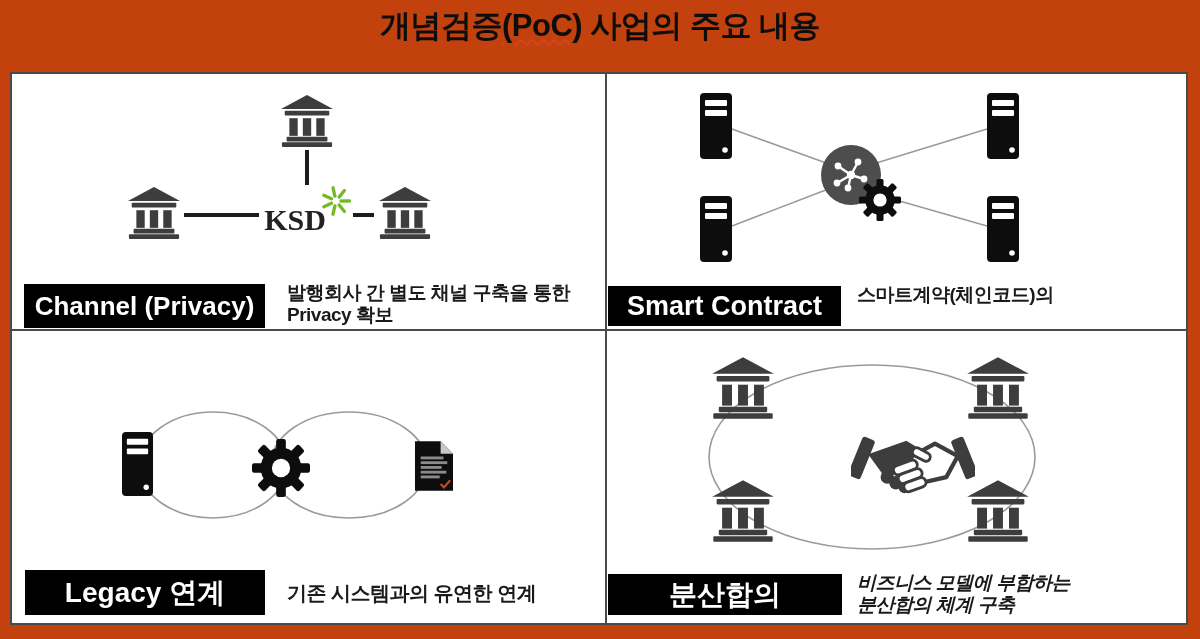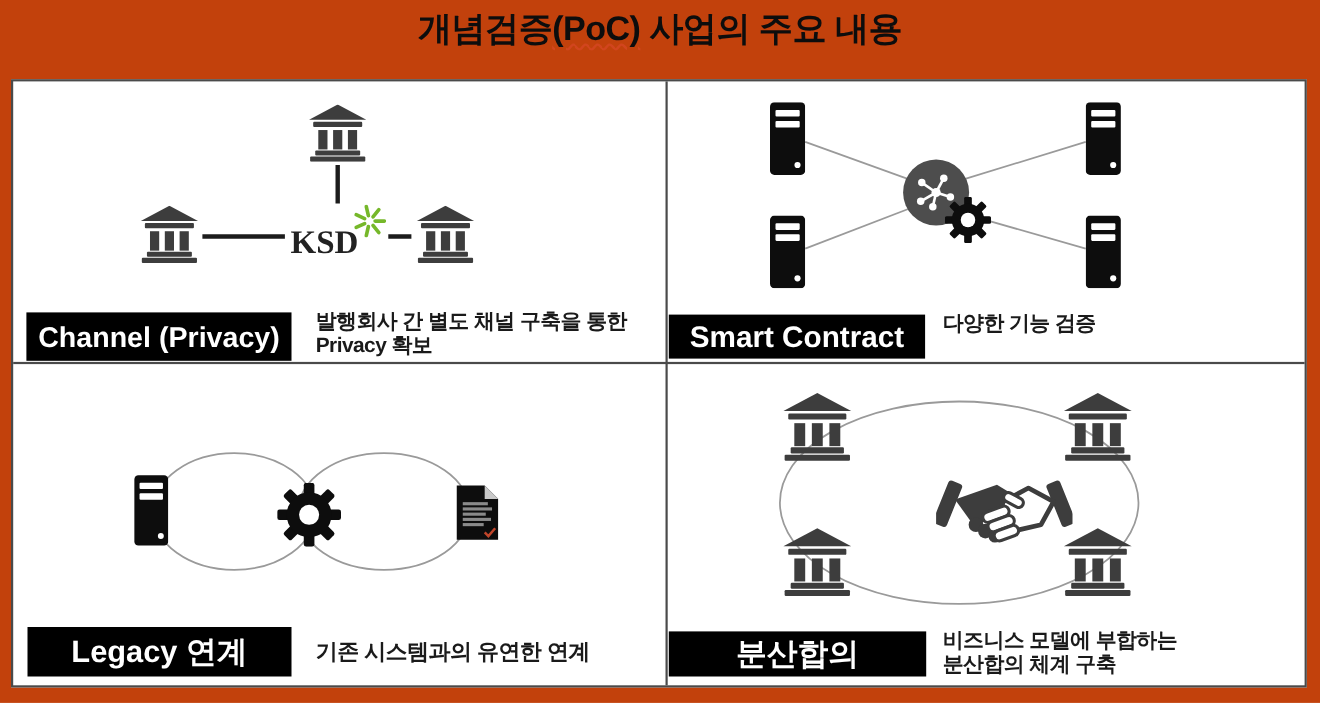--- a/index.html
+++ b/index.html
@@ -171,21 +171,21 @@
         <use href="#sym-server" x="93" y="122" width="32" height="66" class="ic-black"></use>
         <use href="#sym-server" x="380" y="122" width="32" height="66" class="ic-black"></use>
         <g>
           <circle cx="244" cy="101" r="30" class="ic-mid"></circle>
           <use href="#sym-molecule" x="224" y="81" width="40" height="40"></use>
         </g>
         <use href="#sym-gear" x="252" y="105" width="42" height="42" class="ic-black"></use>
       </svg>
       <div class="label-box" style="left:1px;top:212px;width:233px;height:40px;font-size:27px;">Smart Contract</div>
       <div class="desc" style="left:250px;top:210px;">
-        <div>다양한 기능 검증</div>
+        <div>스마트계약(체인코드)의</div>
       </div>
     </section>
 
     <section class="quad q3">
       <svg class="gfx" width="593" height="292" viewBox="0 0 593 292">
         <ellipse cx="201" cy="134" rx="74" ry="53" fill="none" class="ln-conn" stroke-width="1.6"></ellipse>
         <ellipse cx="337" cy="134" rx="78" ry="53" fill="none" class="ln-conn" stroke-width="1.6"></ellipse>
         <use href="#sym-server" x="110" y="100" width="31" height="66" class="ic-black"></use>
         <use href="#sym-gear" x="240" y="108" width="58" height="58" class="ic-black"></use>
         <use href="#sym-doc" x="403" y="109" width="38" height="52" class="ic-black"></use>
@@ -199,20 +199,20 @@
     <section class="quad q4">
       <svg class="gfx" width="583" height="292" viewBox="0 0 583 292">
         <ellipse cx="265" cy="126" rx="163" ry="92" fill="none" class="ln-conn" stroke-width="1.6"></ellipse>
         <use href="#sym-bank" x="103" y="26" width="66" height="62" class="ic-dark"></use>
         <use href="#sym-bank" x="358" y="26" width="66" height="62" class="ic-dark"></use>
         <use href="#sym-bank" x="103" y="149" width="66" height="62" class="ic-dark"></use>
         <use href="#sym-bank" x="358" y="149" width="66" height="62" class="ic-dark"></use>
         <use href="#sym-handshake" x="244" y="100" width="124" height="73"></use>
       </svg>
       <div class="label-box" style="left:1px;top:243px;width:234px;height:41px;font-size:28px;text-align:right;">분산합의</div>
-      <div class="desc" style="left:250px;top:241px;">
+      <div class="desc" style="left:250px;top:241px;font-style:italic;">
         <div>비즈니스 모델에 부합하는</div>
         <div>분산합의 체계 구축</div>
       </div>
     </section>
 
   </div>
 </div>
 
 </body></html>

